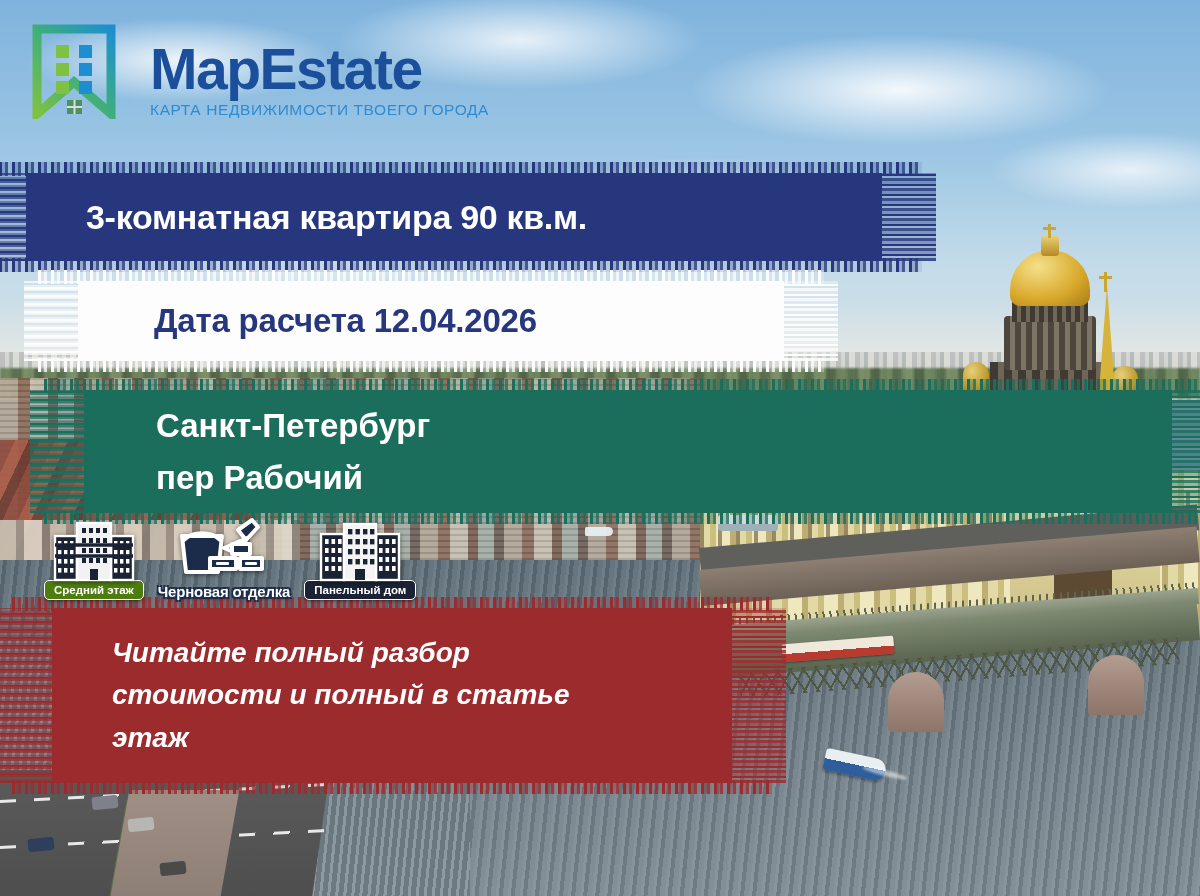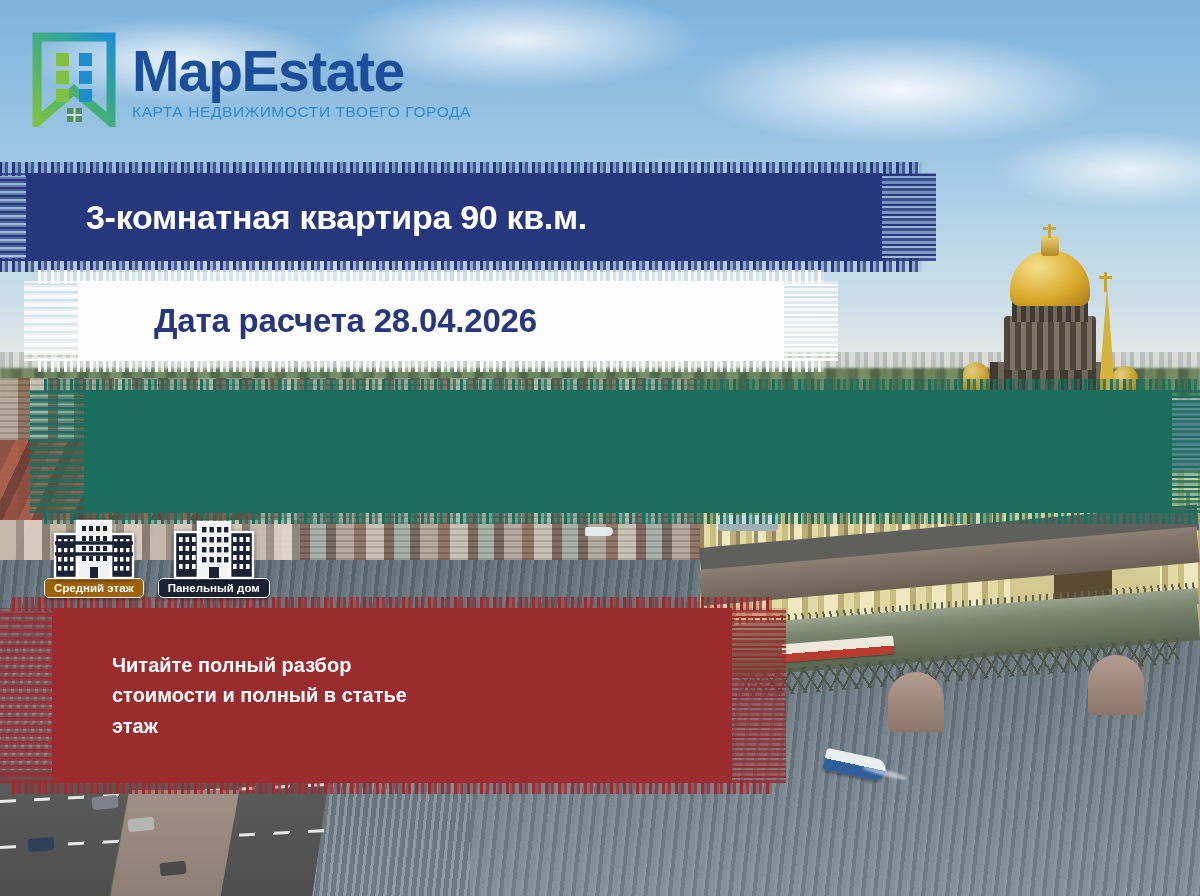--- a/index.html
+++ b/index.html
@@ -234,21 +234,21 @@
   .boat3 {
     position:absolute; left:718px; top:515px; width:60px; height:16px;
     background:linear-gradient(#dfe7ea 0 55%, #9fb0b6 55% 100%); border-radius:3px;
   }
   .wake {
     position:absolute; left:862px; top:770px; width:46px; height:6px;
     background:rgba(255,255,255,.5); border-radius:50%; transform:rotate(14deg); filter:blur(1px);
   }
 
   
-  .logo { position:absolute; left:30px; top:32px; display:flex; align-items:center; gap:14px; }
+  .logo { position:absolute; left:30px; top:24px; display:flex; align-items:flex-end; gap:32px; }
   .logo-mark { width:88px; height:95px; flex:0 0 auto; }
   .logo-text { padding-top:6px; }
   .logo-word {
     font-size:57px; font-weight:700; letter-spacing:-1.5px; line-height:.98;
     color:#1b4e9b;
   }
   .logo-tag {
     font-size:15.5px; font-weight:400; letter-spacing:.6px; color:#2d8bd4;
     margin-top:3px;
   }
@@ -315,35 +315,35 @@
   #b-city .t {
     color:#ffffff; font-size:33px; font-weight:700; line-height:1.55;
     padding-left:82px;
   }
 
   
   #b-cta { left:42px; top:608px; width:700px; height:175px; }
   #b-cta .body, #b-cta .edgeL::after, #b-cta .edgeR::after,
   #b-cta .fadeT, #b-cta .fadeB { background:#9c2b2e; }
   #b-cta .t {
-    color:#ffffff; font-size:20px; font-weight:700; line-height:1.52;
-    padding-left:70px; padding-right:20px;
+    color:#ffffff; font-size:28px; font-weight:700; line-height:1.52;
+    padding-left:70px; padding-right:20px;font-style:italic;
   }
 
   
   .badges { position:absolute; left:44px; top:518px; display:flex; align-items:flex-end; gap:14px; z-index:6; }
   .badge { display:flex; flex-direction:column; align-items:center; }
   .badge-ico { filter:drop-shadow(0 1px 2px rgba(0,0,0,.55)); }
   .badge-label {
     margin-top:-2px;
     background:#1b2233; color:#fff; font-size:11.5px; font-weight:700;
     padding:3px 9px; border-radius:5px; border:1.6px solid #ffffff;
     white-space:nowrap; box-shadow:0 1px 3px rgba(0,0,0,.5);
   }
-  .badge.mid .badge-label { background:#a16207; }
+  .badge.mid .badge-label { background:#4d7c0f; }
   .badge-ico-wide { margin-bottom:0; }
   .badge.finish .badge-label{
     background:transparent; border:none; box-shadow:none;
     color:#fff; font-size:15px; letter-spacing:-.2px;
     text-shadow:-1.6px -1.6px 0 #1b2c4a, 1.6px -1.6px 0 #1b2c4a,
                 -1.6px 1.6px 0 #1b2c4a, 1.6px 1.6px 0 #1b2c4a,
                  0 2px 3px rgba(0,0,0,.6);
     padding:0; margin-top:1px;
   }
 </style>
@@ -456,34 +456,38 @@
       <div class="fadeT"></div>
         <div class="fadeB"></div>
       <div class="body"></div>
         <div class="edgeL">
           <i style="position: absolute; inset: 0px; background: rgb(253, 253, 253);"></i>
         </div>
         <div class="edgeR">
           <i style="position: absolute; inset: 0px; background: rgb(253, 253, 253);"></i>
         </div>
     </div>
-    <div class="txt t">Дата расчета 28.04.2026</div>
+    <div class="txt t">Дата расчета 12.04.2026</div>
   </div>
 
   <div class="banner" id="b-city">
     <div class="brush">
       <div class="fadeT"></div>
         <div class="fadeB"></div>
       <div class="body"></div>
         <div class="edgeL">
           <i style="position: absolute; inset: 0px; background: rgb(27, 110, 92);"></i>
         </div>
         <div class="edgeR">
           <i style="position: absolute; inset: 0px; background: rgb(27, 110, 92);"></i>
         </div>
+    </div>
+    <div class="txt t">
+      <div>Санкт-Петербург</div>
+      <div>пер Рабочий</div>
     </div>
   </div>
 
   <div class="badges">
 
     <div class="badge mid">
       <svg class="badge-ico" width="84" height="62" viewBox="0 0 84 62">
         <g stroke="#ffffff" stroke-width="2.4">
           <rect x="3" y="16" width="22" height="44" fill="#1b2233"></rect>
           <rect x="59" y="16" width="22" height="44" fill="#1b2233"></rect>
@@ -535,20 +539,38 @@
           <rect x="38" y="49" width="8" height="11"></rect>
         </g>
         <g stroke="#1b2233" stroke-width="3.4" fill="none">
           <path d="M3 25 H81"></path>
             <path d="M3 36 H81"></path>
         </g>
       </svg>
       <div class="badge-label">Средний этаж</div>
     </div>
 
+    <div class="badge finish">
+      <svg class="badge-ico badge-ico-wide" width="104" height="64" viewBox="0 0 104 64">
+        <g stroke="#ffffff" stroke-width="4" stroke-linejoin="round" stroke-linecap="round" fill="#1b2c4a">
+          <path d="M10 18 H50 L46 54 H14 Z"></path>
+          <path d="M12 22 C20 13, 40 13, 48 22" fill="none"></path>
+          <path d="M66 12 L80 2 L86 9 L74 22 Z"></path>
+          <path d="M52 30 L75 20 L66 36 Z"></path>
+          <rect x="38" y="40" width="26" height="11"></rect>
+          <rect x="68" y="40" width="22" height="11"></rect>
+          <rect x="60" y="26" width="18" height="10"></rect>
+        </g>
+        <g fill="#ffffff">
+          <rect x="44" y="44" width="13" height="3" rx="1"></rect>
+          <rect x="73" y="44" width="12" height="3" rx="1"></rect>
+        </g>
+      </svg>
+      <div class="badge-label">Черновая отделка</div>
+    </div>
 
     <div class="badge panel">
       <svg class="badge-ico" width="84" height="62" viewBox="0 0 84 62">
         <g stroke="#ffffff" stroke-width="2.4">
           <rect x="3" y="14" width="23" height="46" fill="#1b2233"></rect>
           <rect x="58" y="14" width="23" height="46" fill="#1b2233"></rect>
           <rect x="26" y="4" width="32" height="56" fill="#f4f4f4"></rect>
         </g>
         <g fill="#ffffff">
           <rect x="7" y="19" width="3.6" height="5"></rect>

